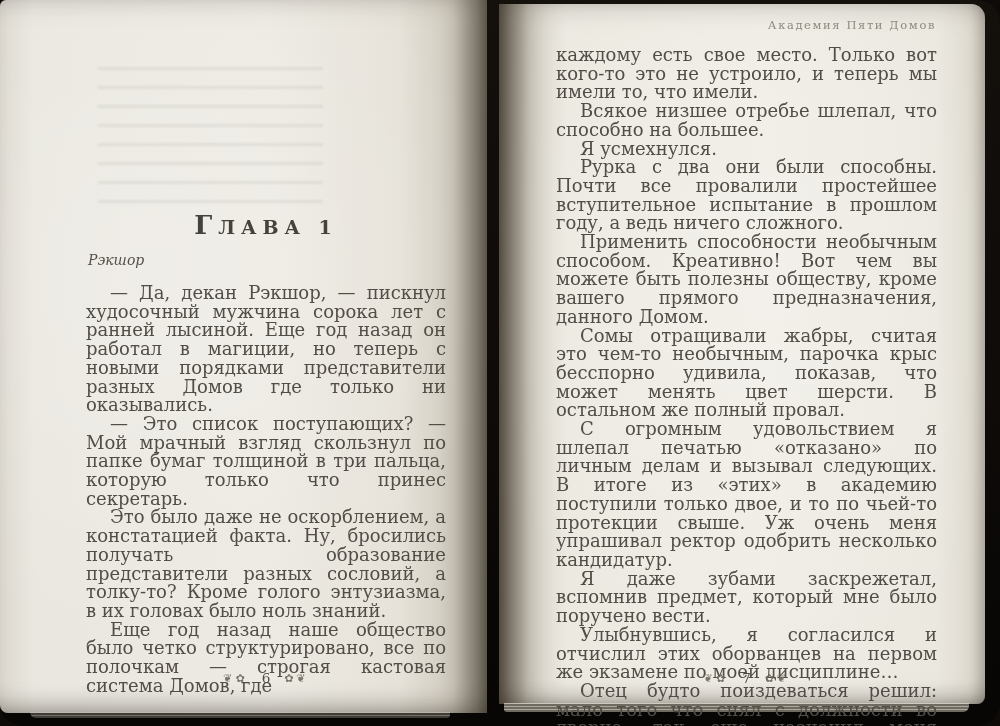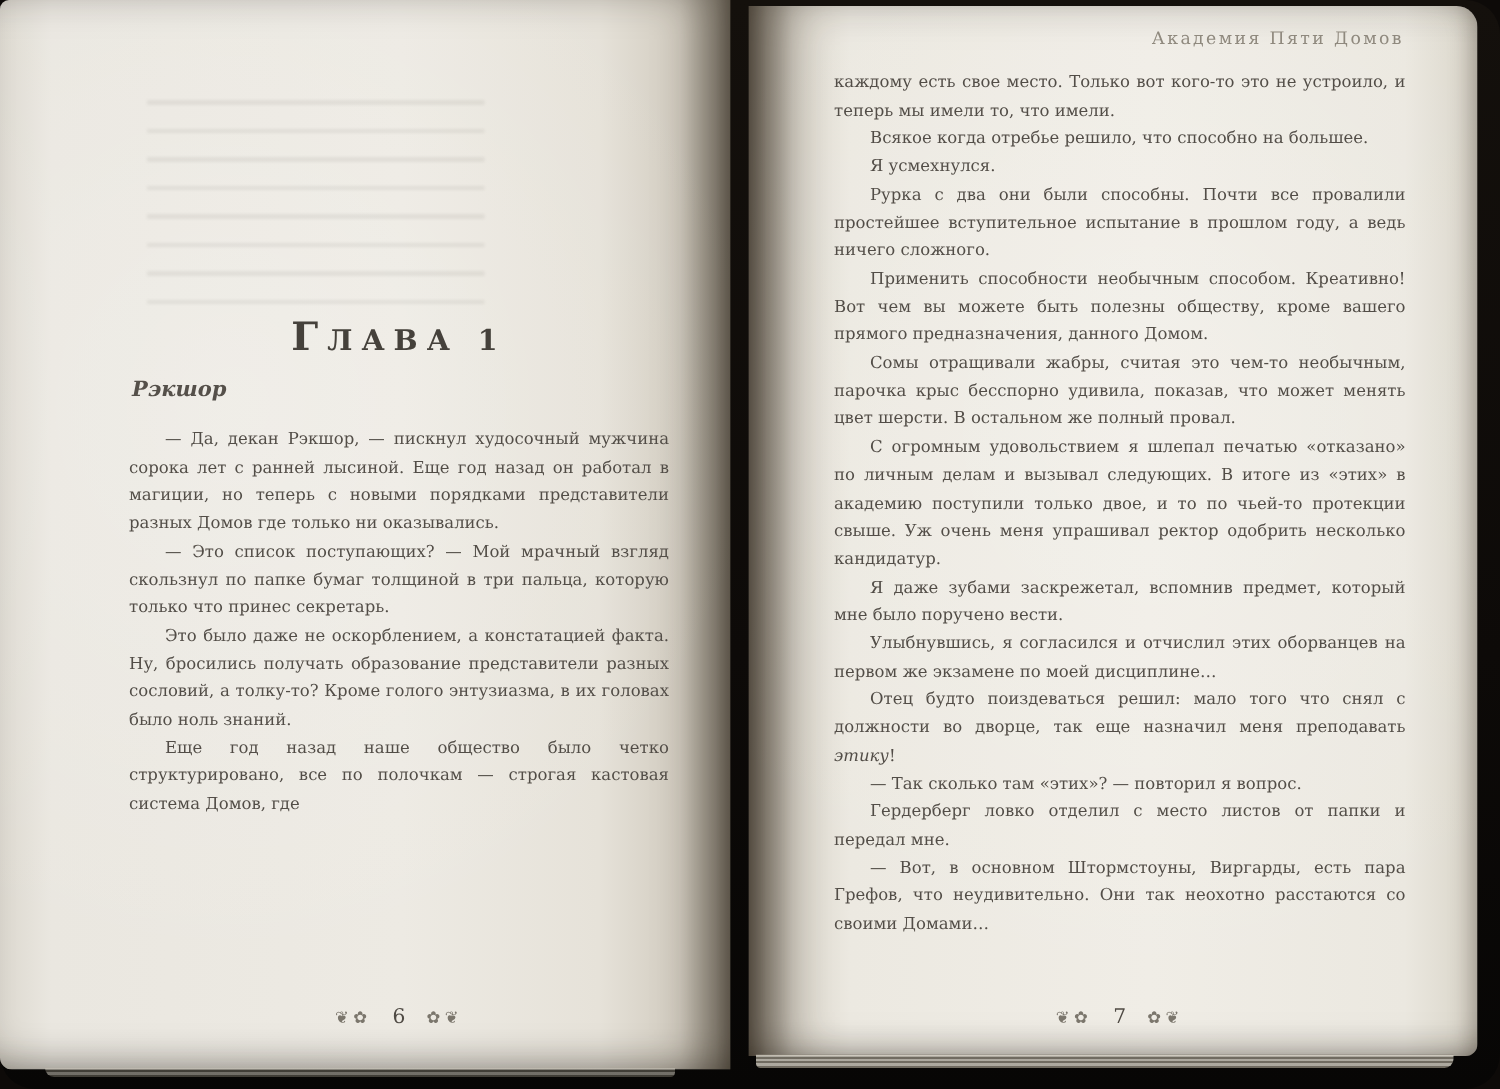--- a/index.html
+++ b/index.html
@@ -43,24 +43,24 @@
     pointer-events:none;
   }
   .text-block{position:absolute;color:#534e48;}
   .left-text{left:86px;top:210px;width:360px;}
   .right-text{left:556px;top:46px;width:381px;}
   .chapter-title{
     text-transform:uppercase;text-align:center;
     font-size:19px;letter-spacing:6px;color:#45413b;margin:0 0 12px 0;font-weight:bold;
   }
   .chapter-title::first-letter{font-size:26px;}
-  .chapter-subtitle{font-style:italic;font-size:14px;color:#55504a;margin:0 0 16px 2px;font-weight:bold;}
+  .chapter-subtitle{font-style:italic;font-size:14px;color:#55504a;margin:0 0 16px 2px;}
   .para{
     margin:0;text-indent:24px;text-align:justify;
-    font-size:11px;line-height:18.7px;color:#524d47;
+    font-size:18px;line-height:18.7px;color:#524d47;
     hyphens:auto;
   }
   .para.noindent{text-indent:0;}
   .running-header{
     position:absolute;left:556px;top:18px;width:380px;
     text-align:right;font-size:11.5px;letter-spacing:1.6px;color:#8f897e;
   }
   .footer{
     position:absolute;top:670px;display:flex;align-items:center;justify-content:center;gap:14px;
   }
@@ -92,21 +92,21 @@
     <h1 class="chapter-title">Глава 1</h1>
     <div class="chapter-subtitle">Рэкшор</div>
     <p class="para">— Да, декан Рэкшор, — пискнул худосочный мужчина сорока лет с ранней лысиной. Еще год назад он работал в магиции, но теперь с новыми порядками представители разных Домов где только ни оказывались.</p>
     <p class="para">— Это список поступающих? — Мой мрачный взгляд скользнул по папке бумаг толщиной в три пальца, которую только что принес секретарь.</p>
     <p class="para">Это было даже не оскорблением, а констатацией факта. Ну, бросились получать образование представители разных сословий, а толку-то? Кроме голого энтузиазма, в их головах было ноль знаний.</p>
     <p class="para">Еще год назад наше общество было четко структурировано, все по полочкам — строгая кастовая система Домов, где</p>
   </div>
 
   <div class="text-block right-text">
     <p class="para noindent">каждому есть свое место. Только вот кого-то это не устроило, и теперь мы имели то, что имели.</p>
-    <p class="para">Всякое когда отребье решило, что способно на большее.</p>
+    <p class="para">Всякое низшее отребье шлепал, что способно на большее.</p>
     <p class="para">Я усмехнулся.</p>
     <p class="para">Рурка с два они были способны. Почти все провалили простейшее вступительное испытание в прошлом году, а ведь ничего сложного.</p>
     <p class="para">Применить способности необычным способом. Креативно! Вот чем вы можете быть полезны обществу, кроме вашего прямого предназначения, данного Домом.</p>
     <p class="para">Сомы отращивали жабры, считая это чем-то необычным, парочка крыс бесспорно удивила, показав, что может менять цвет шерсти. В остальном же полный провал.</p>
     <p class="para">С огромным удовольствием я шлепал печатью «отказано» по личным делам и вызывал следующих. В итоге из «этих» в академию поступили только двое, и то по чьей-то протекции свыше. Уж очень меня упрашивал ректор одобрить несколько кандидатур.</p>
     <p class="para">Я даже зубами заскрежетал, вспомнив предмет, который мне было поручено вести.</p>
     <p class="para">Улыбнувшись, я согласился и отчислил этих оборванцев на первом же экзамене по моей дисциплине…</p>
     <p class="para"><span>Отец будто поиздеваться решил: мало того что снял с должности во дворце, так еще назначил меня преподавать </span><i>этику</i><span>!</span></p>
     <p class="para">— Так сколько там «этих»? — повторил я вопрос.</p>
     <p class="para">Гердерберг ловко отделил с место листов от папки и передал мне.</p>

